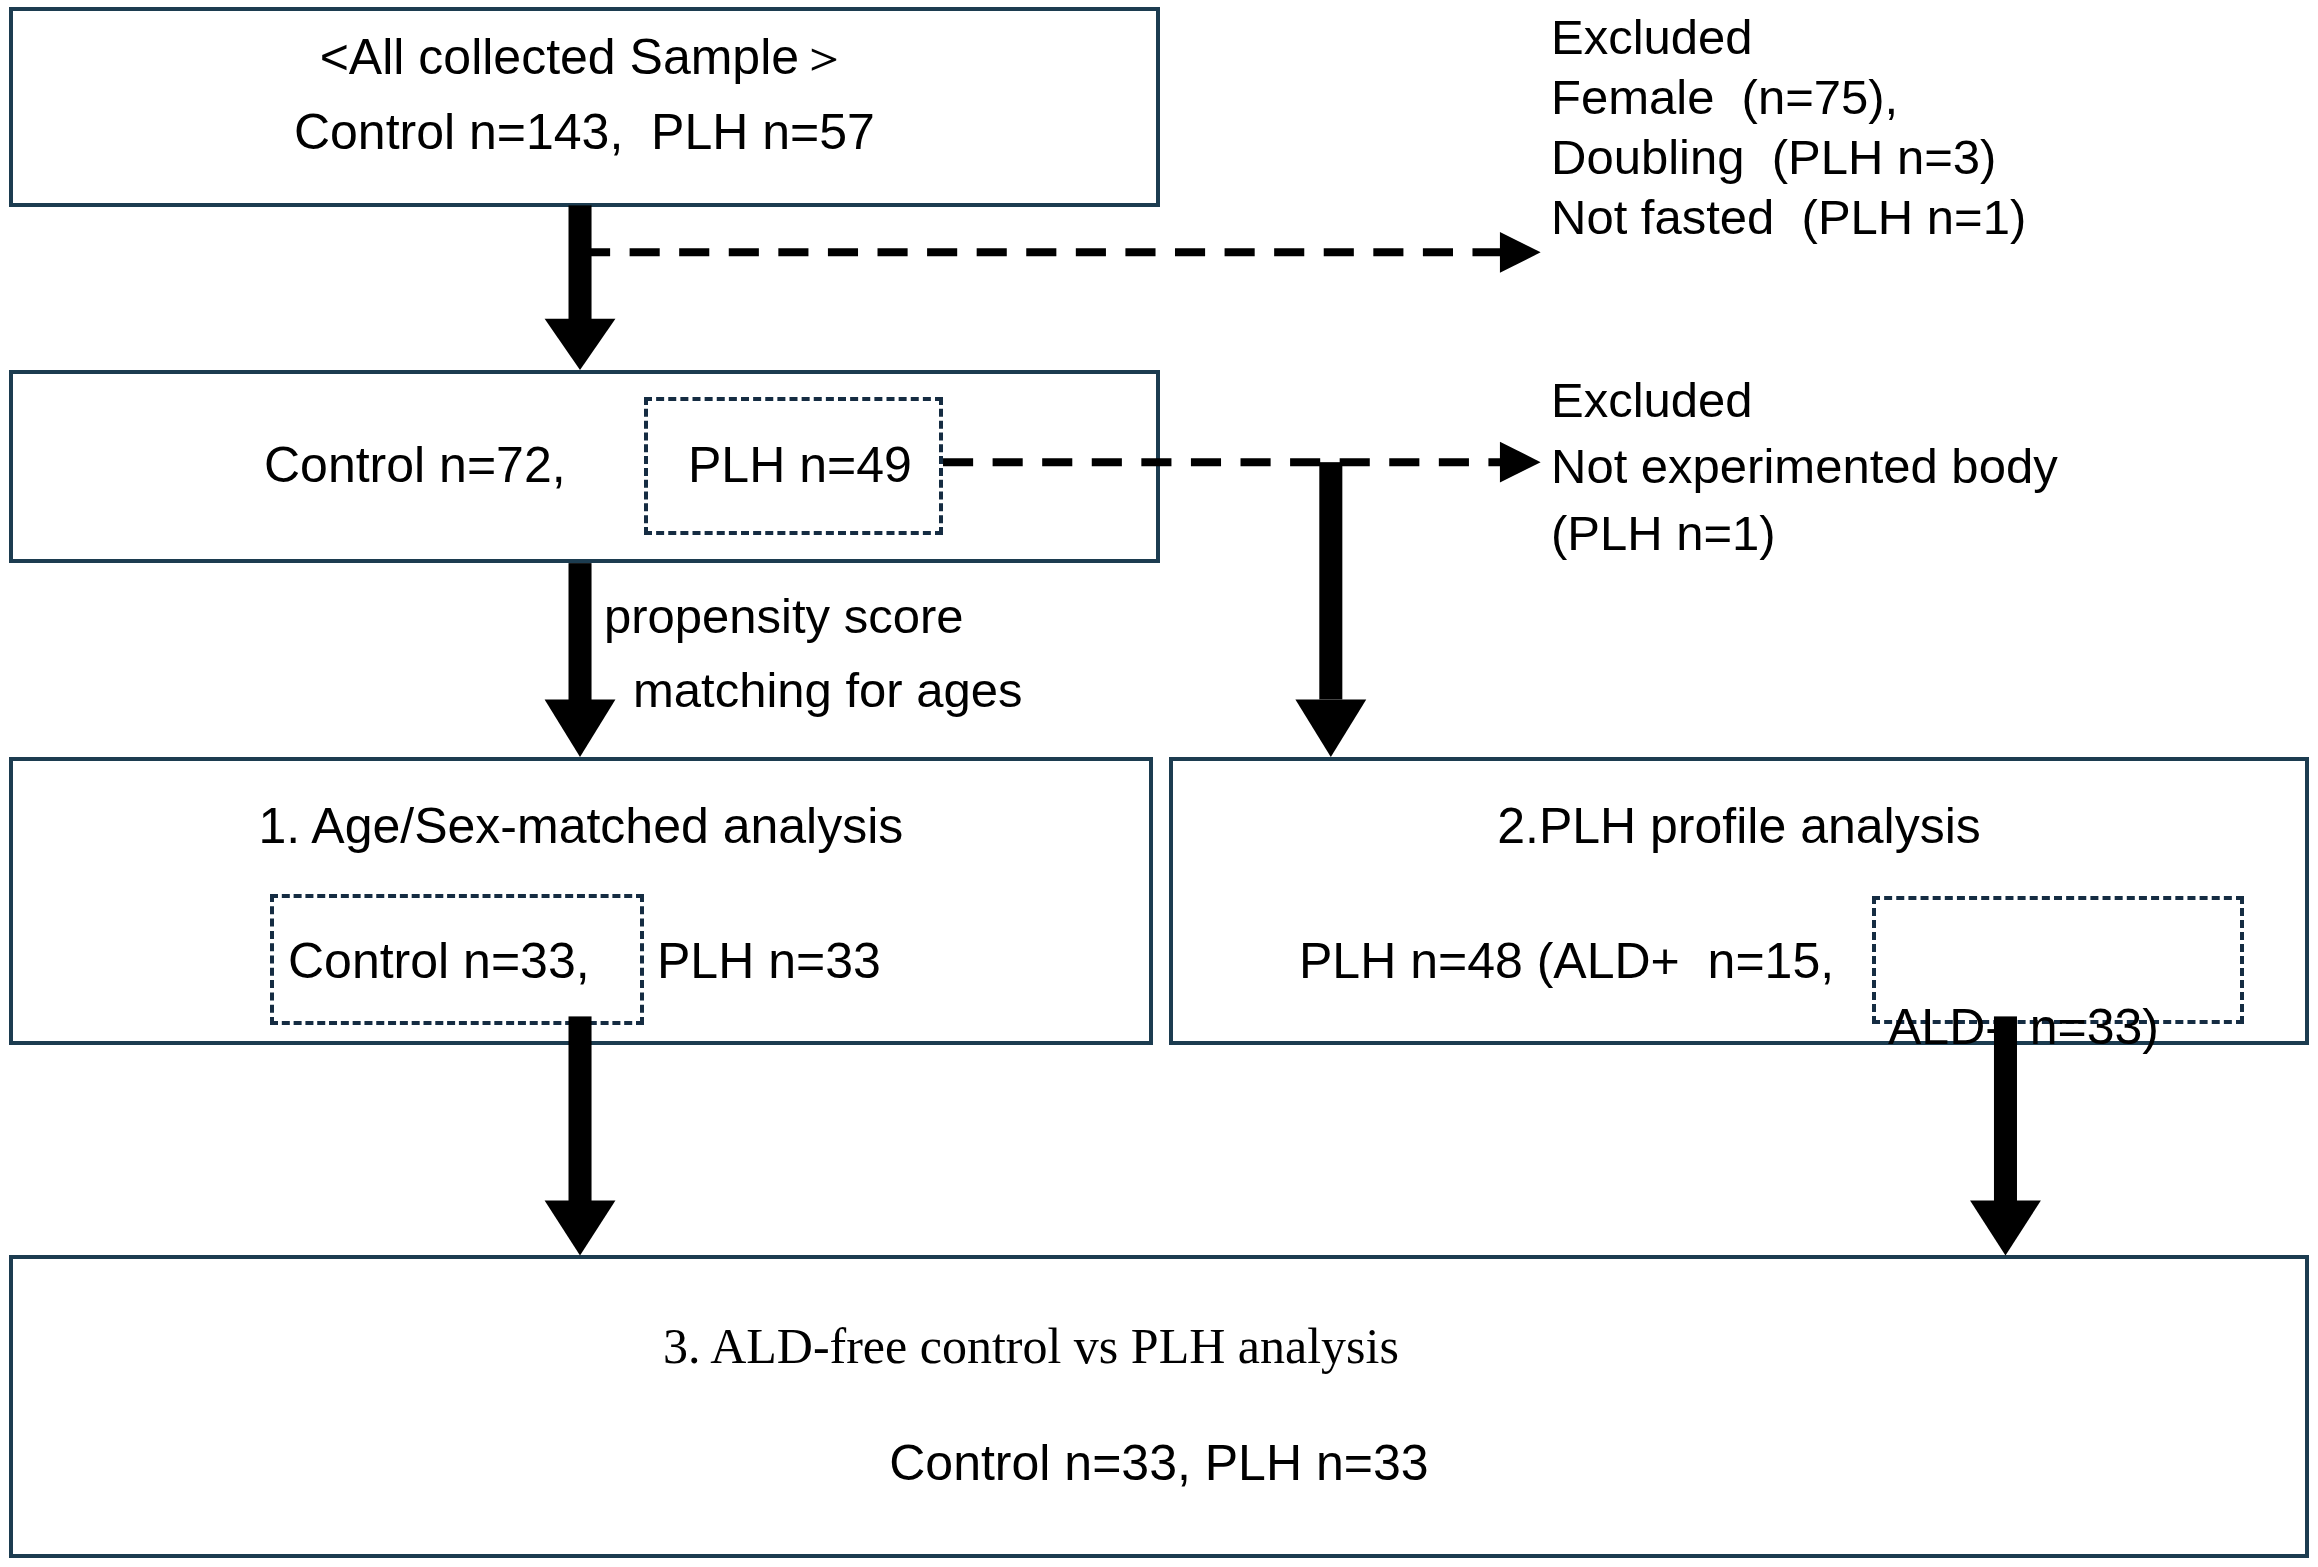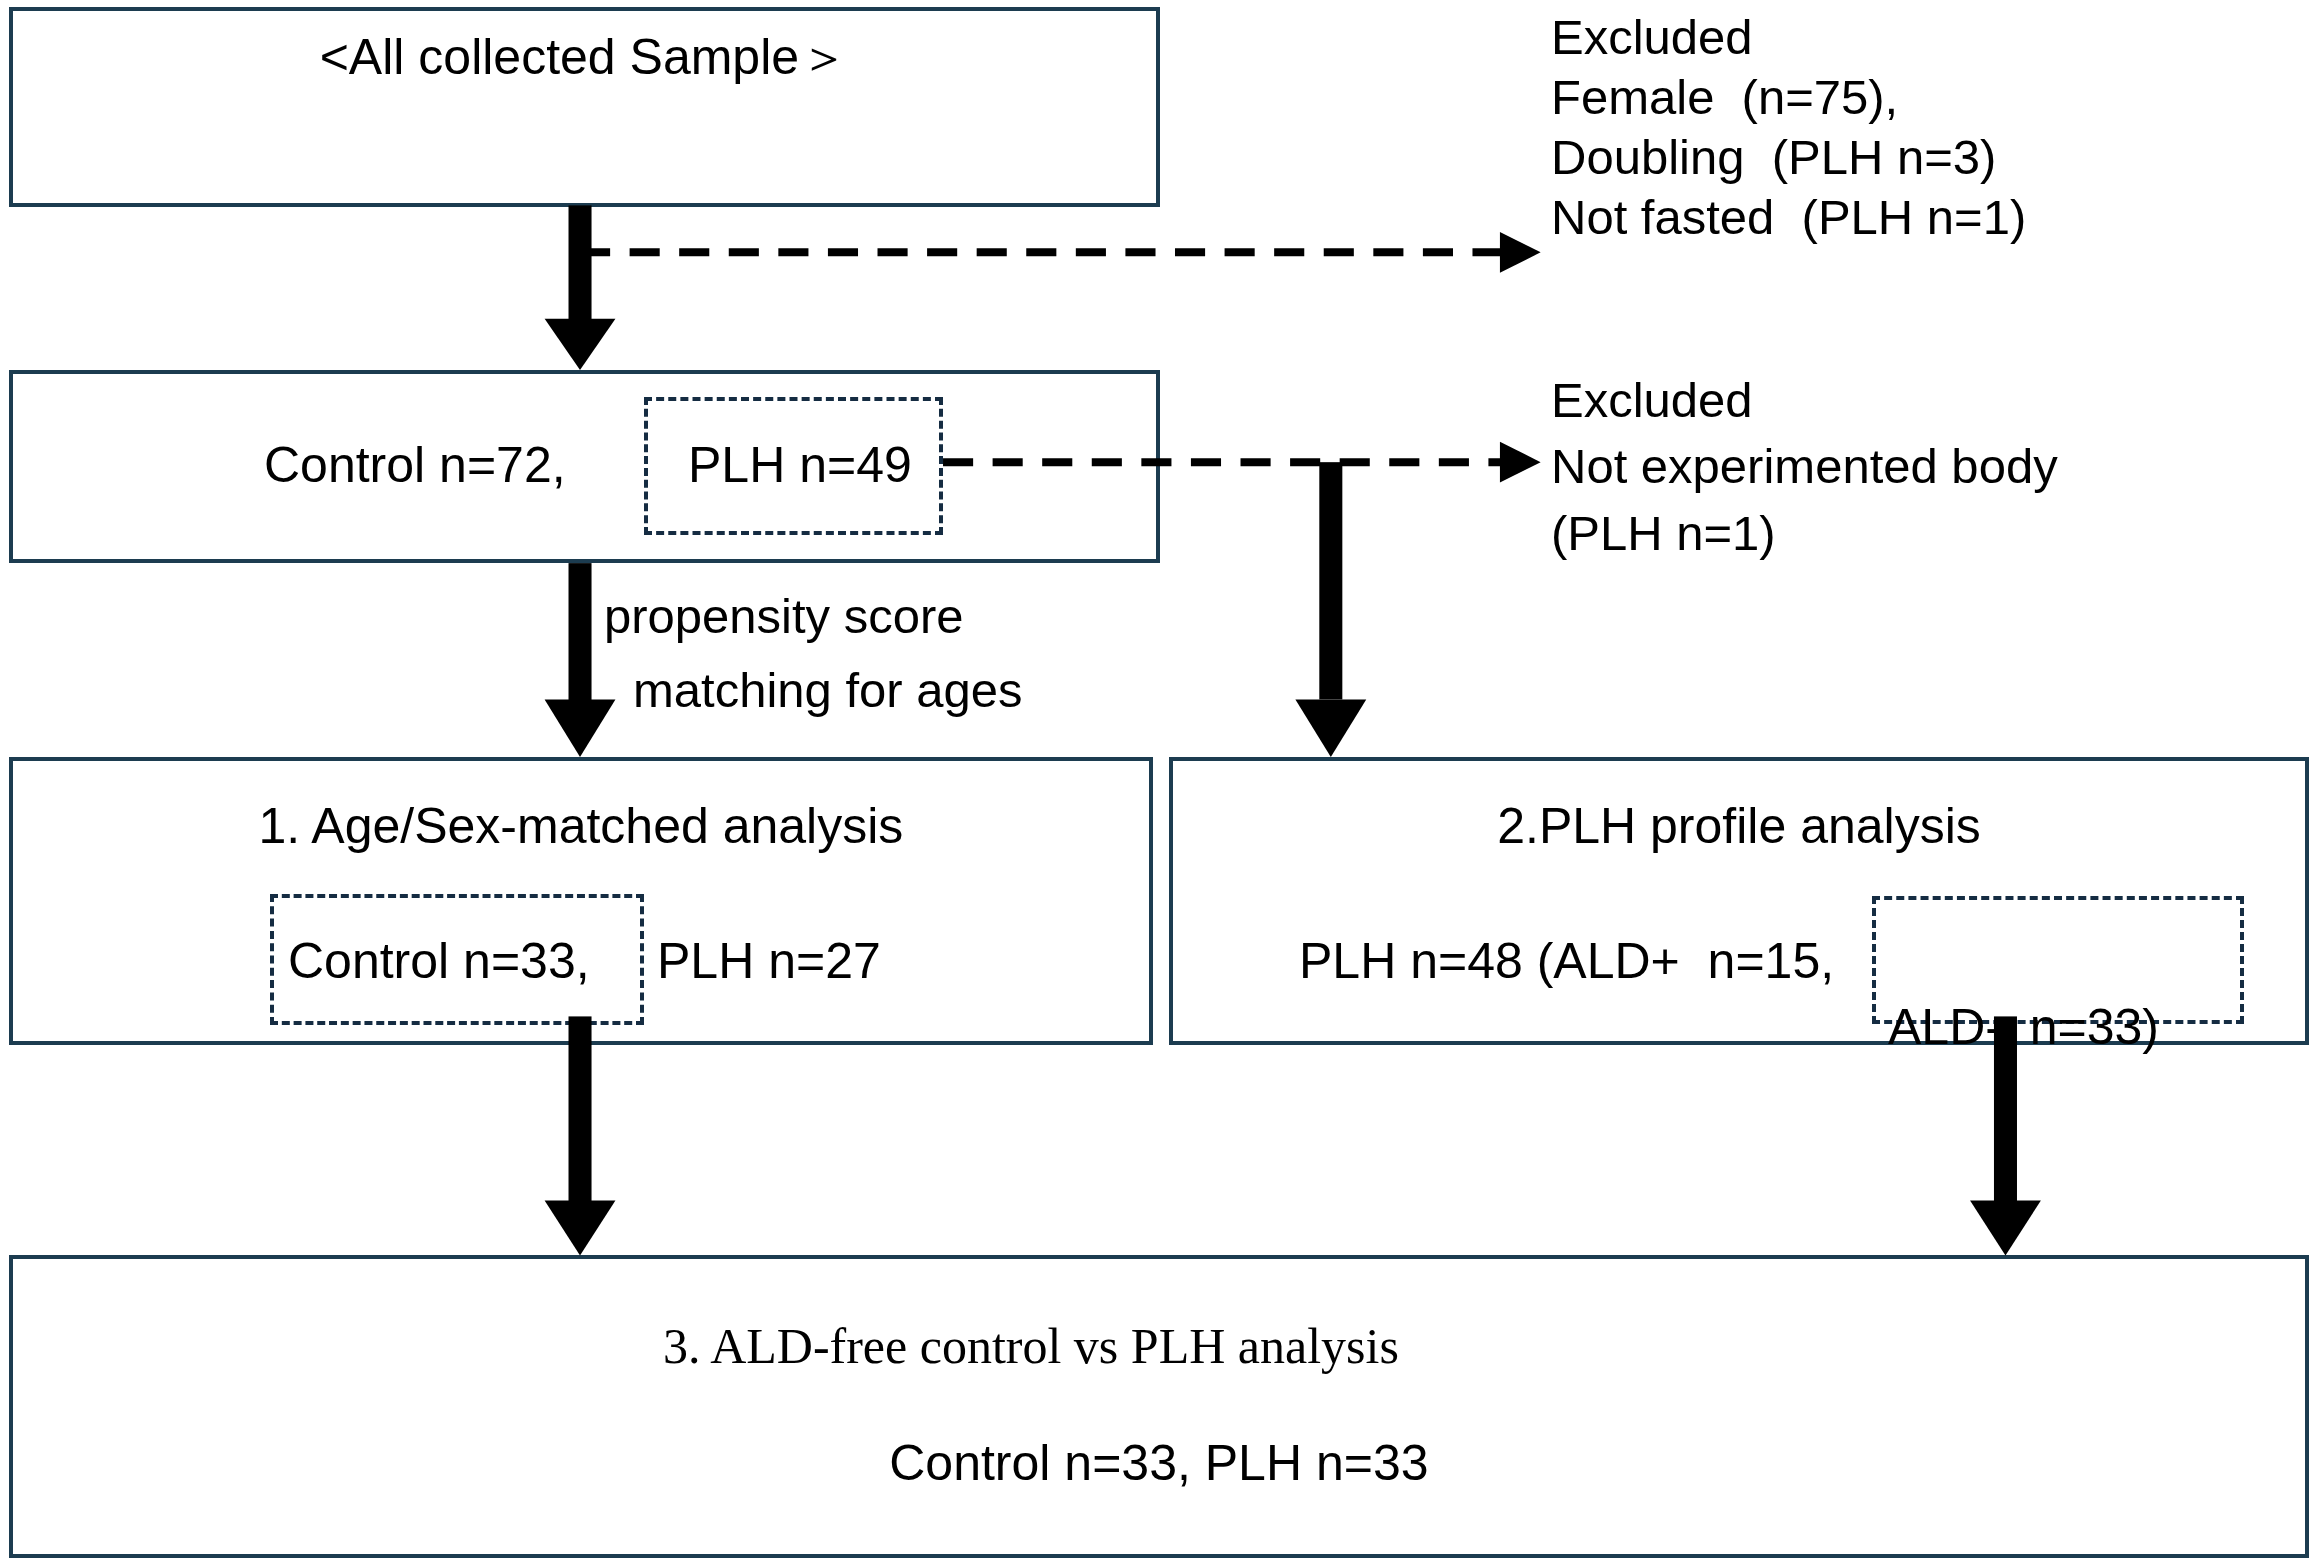--- a/index.html
+++ b/index.html
@@ -49,20 +49,21 @@
   }
 </style>
 </head>
 <body>
 
 <div id="canvas">
 
   <div class="box" style="left:8.9px; top:7px; width:1151px; height:200px;">
   </div>
   <div class="txt center" style="left:8.9px; top:28px; width:1151px; font-size:50px;">&lt;All collected Sample＞</div>
+  <div class="txt center" style="left:8.9px; top:103px; width:1151px; font-size:50px;">Control n=143,  PLH n=57</div>
 
   <div class="txt" style="left:1551px; top:8.9px; font-size:49px;">Excluded</div>
   <div class="txt" style="left:1551px; top:69px; font-size:49px;">Female  (n=75),</div>
   <div class="txt" style="left:1551px; top:129px; font-size:49px;">Doubling  (PLH n=3)</div>
   <div class="txt" style="left:1551px; top:189px; font-size:49px;">Not fasted  (PLH n=1)</div>
 
   <div class="box" style="left:8.9px; top:370px; width:1151px; height:193px;">
   </div>
   <div class="txt" style="left:264px; top:436px; font-size:50px;">Control n=72,</div>
   <div class="dashbox" style="left:644px; top:397px; width:299px; height:138px;">
@@ -75,21 +76,21 @@
 
   <div class="txt" style="left:604px; top:588px; font-size:49px;">propensity score</div>
   <div class="txt" style="left:633px; top:662px; font-size:49px;">matching for ages</div>
 
   <div class="box" style="left:8.9px; top:757px; width:1144px; height:288px;">
   </div>
   <div class="txt center" style="left:8.9px; top:797px; width:1144px; font-size:50px;">1. Age/Sex-matched analysis</div>
   <div class="dashbox" style="left:270px; top:894px; width:374px; height:131px;">
   </div>
   <div class="txt" style="left:288px; top:932px; font-size:50px;">Control n=33,</div>
-  <div class="txt" style="left:657px; top:932px; font-size:50px;">PLH n=27</div>
+  <div class="txt" style="left:657px; top:932px; font-size:50px;">PLH n=33</div>
 
   <div class="box" style="left:1169px; top:757px; width:1140px; height:288px;">
   </div>
   <div class="txt center" style="left:1169px; top:797px; width:1140px; font-size:50px;">2.PLH profile analysis</div>
   <div class="txt" style="left:1299px; top:932px; font-size:50px;">PLH n=48 (ALD+  n=15,</div>
   <div class="dashbox" style="left:1872px; top:896px; width:372px; height:128px;">
   </div>
   <div class="txt" style="left:1888px; top:972px; font-size:50px;margin-top:26px;">ALD-  n=33)</div>
 
   <div class="box" style="left:8.9px; top:1255px; width:2300px; height:303px;">

